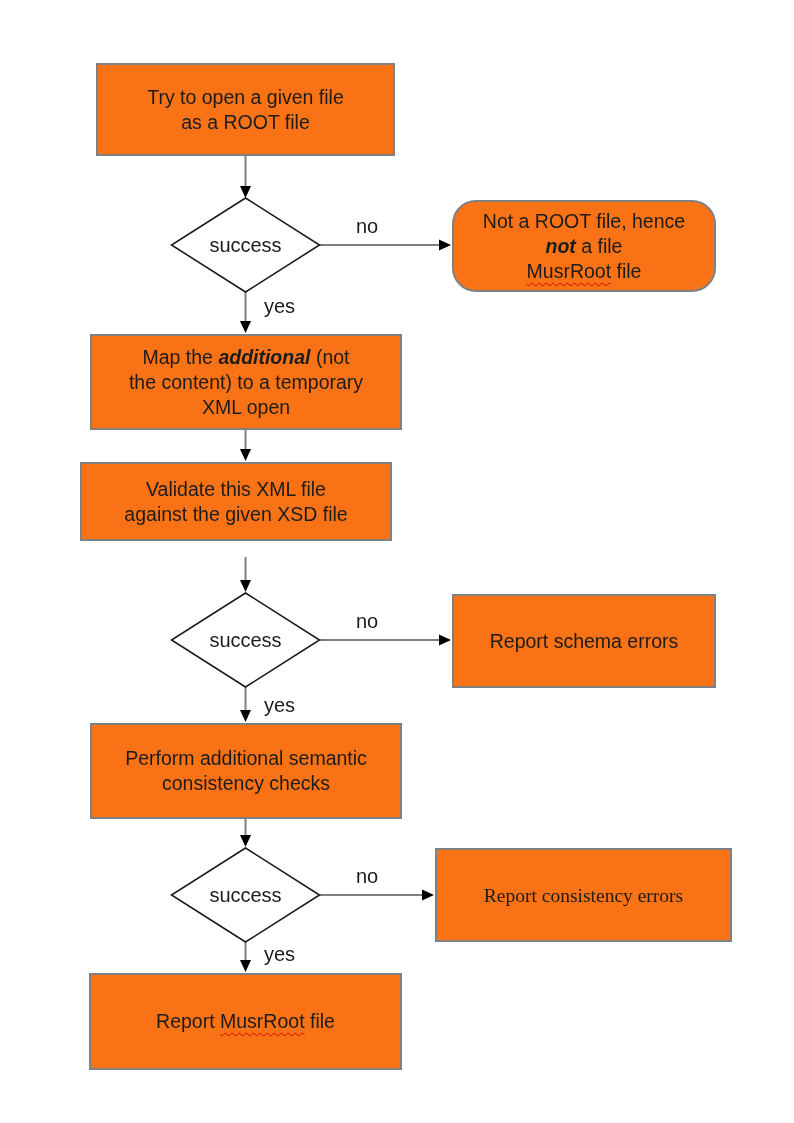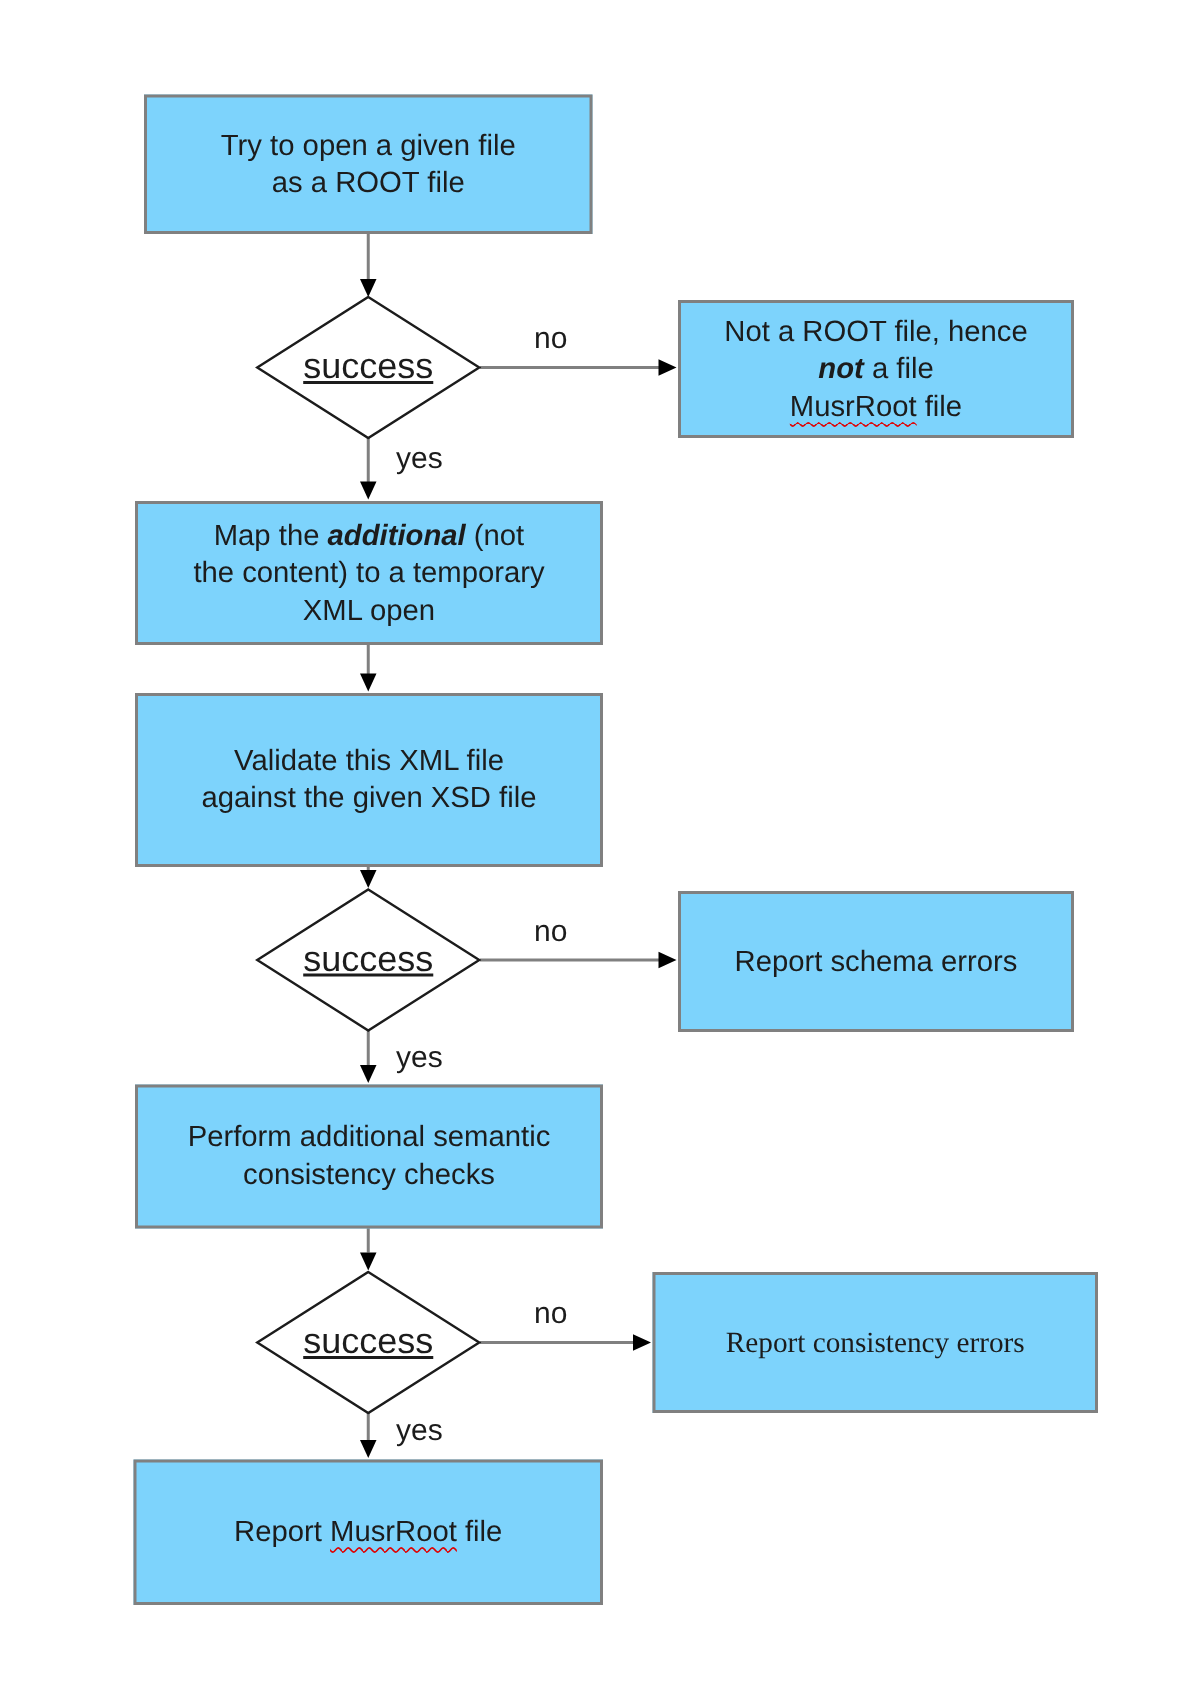--- a/index.html
+++ b/index.html
@@ -12,42 +12,41 @@
   }
   html,body{margin:0;padding:0;background:#ffffff;}
   #canvas{
     position:relative;width:794px;height:1123px;background:#ffffff;overflow:hidden;
     font-family:"Liberation Sans","DejaVu Sans",sans-serif;color:var(--text);
   }
   #connectors{position:absolute;left:0;top:0;width:794px;height:1123px;}
   #connectors line{stroke:var(--connector);stroke-width:2;}
   #connectors polygon{fill:var(--arrowhead);stroke:none;}
   .pbox{
-    position:absolute;box-sizing:border-box;background:#7dd3fc;
+    position:absolute;box-sizing:border-box;background:#f97316;
     border:2px solid var(--box-border);
     display:flex;flex-direction:column;align-items:center;justify-content:center;
     text-align:center;font-size:19.5px;line-height:25px;
   }
   .pbox .ln{white-space:nowrap;}
   .bi{font-weight:bold;font-style:italic;}
   .sq{
     text-decoration-line:underline;
     text-decoration-style:wavy;
     text-decoration-color:var(--spellcheck);
     text-decoration-thickness:1px;
     text-underline-offset:4px;
   }
   .dmd{position:absolute;width:151px;height:96px;}
   .dmd svg{position:absolute;left:0;top:0;width:100%;height:100%;display:block;}
   .dmd polygon{fill:#ffffff;stroke:var(--shape-stroke);stroke-width:1.6;}
   .dlabel{
     position:absolute;left:0;top:0;right:0;bottom:0;
     display:flex;align-items:center;justify-content:center;
-    font-size:24px;
-    text-decoration:underline;
+    font-size:20px;
   }
   .lbl{position:absolute;font-size:20px;line-height:23px;white-space:nowrap;}
 </style>
 </head>
 <body>
 
 <div id="canvas">
 
   <svg id="connectors" viewBox="0 0 794 1123">
     <g>
@@ -90,33 +89,33 @@
       <line x1="245.5" y1="942" x2="245.5" y2="961"></line>
       <polygon points="240,960 251,960 245.5,972"></polygon>
     </g>
   </svg>
 
   <div class="pbox" style="left:96px;top:63px;width:299px;height:93px;">
     <div class="ln">Try to open a given file</div>
     <div class="ln">as a ROOT file</div>
   </div>
 
-  <div class="pbox" style="left:452px;top:200px;width:264px;height:92px;">
+  <div class="pbox" style="left:452px;top:200px;width:264px;height:92px;border-radius:24px;">
     <div class="ln">Not a ROOT file, hence</div>
     <div class="ln"><span class="bi">not</span><span> a file</span></div>
     <div class="ln"><span class="sq">MusrRoot</span><span> file</span></div>
   </div>
 
   <div class="pbox" style="left:90px;top:334px;width:312px;height:96px;">
     <div class="ln"><span>Map the </span><span class="bi">additional</span><span> (not</span></div>
     <div class="ln">the content) to a temporary</div>
     <div class="ln">XML open</div>
   </div>
 
-  <div class="pbox" style="left:90px;top:462px;width:312px;height:116px;">
+  <div class="pbox" style="left:80px;top:462px;width:312px;height:79px;">
     <div class="ln">Validate this XML file</div>
     <div class="ln">against the given XSD file</div>
   </div>
 
   <div class="pbox" style="left:452px;top:594px;width:264px;height:94px;justify-content:center;">
     <div class="ln">Report schema errors</div>
   </div>
 
   <div class="pbox" style="left:90px;top:723px;width:312px;height:96px;">
     <div class="ln">Perform additional semantic</div>

